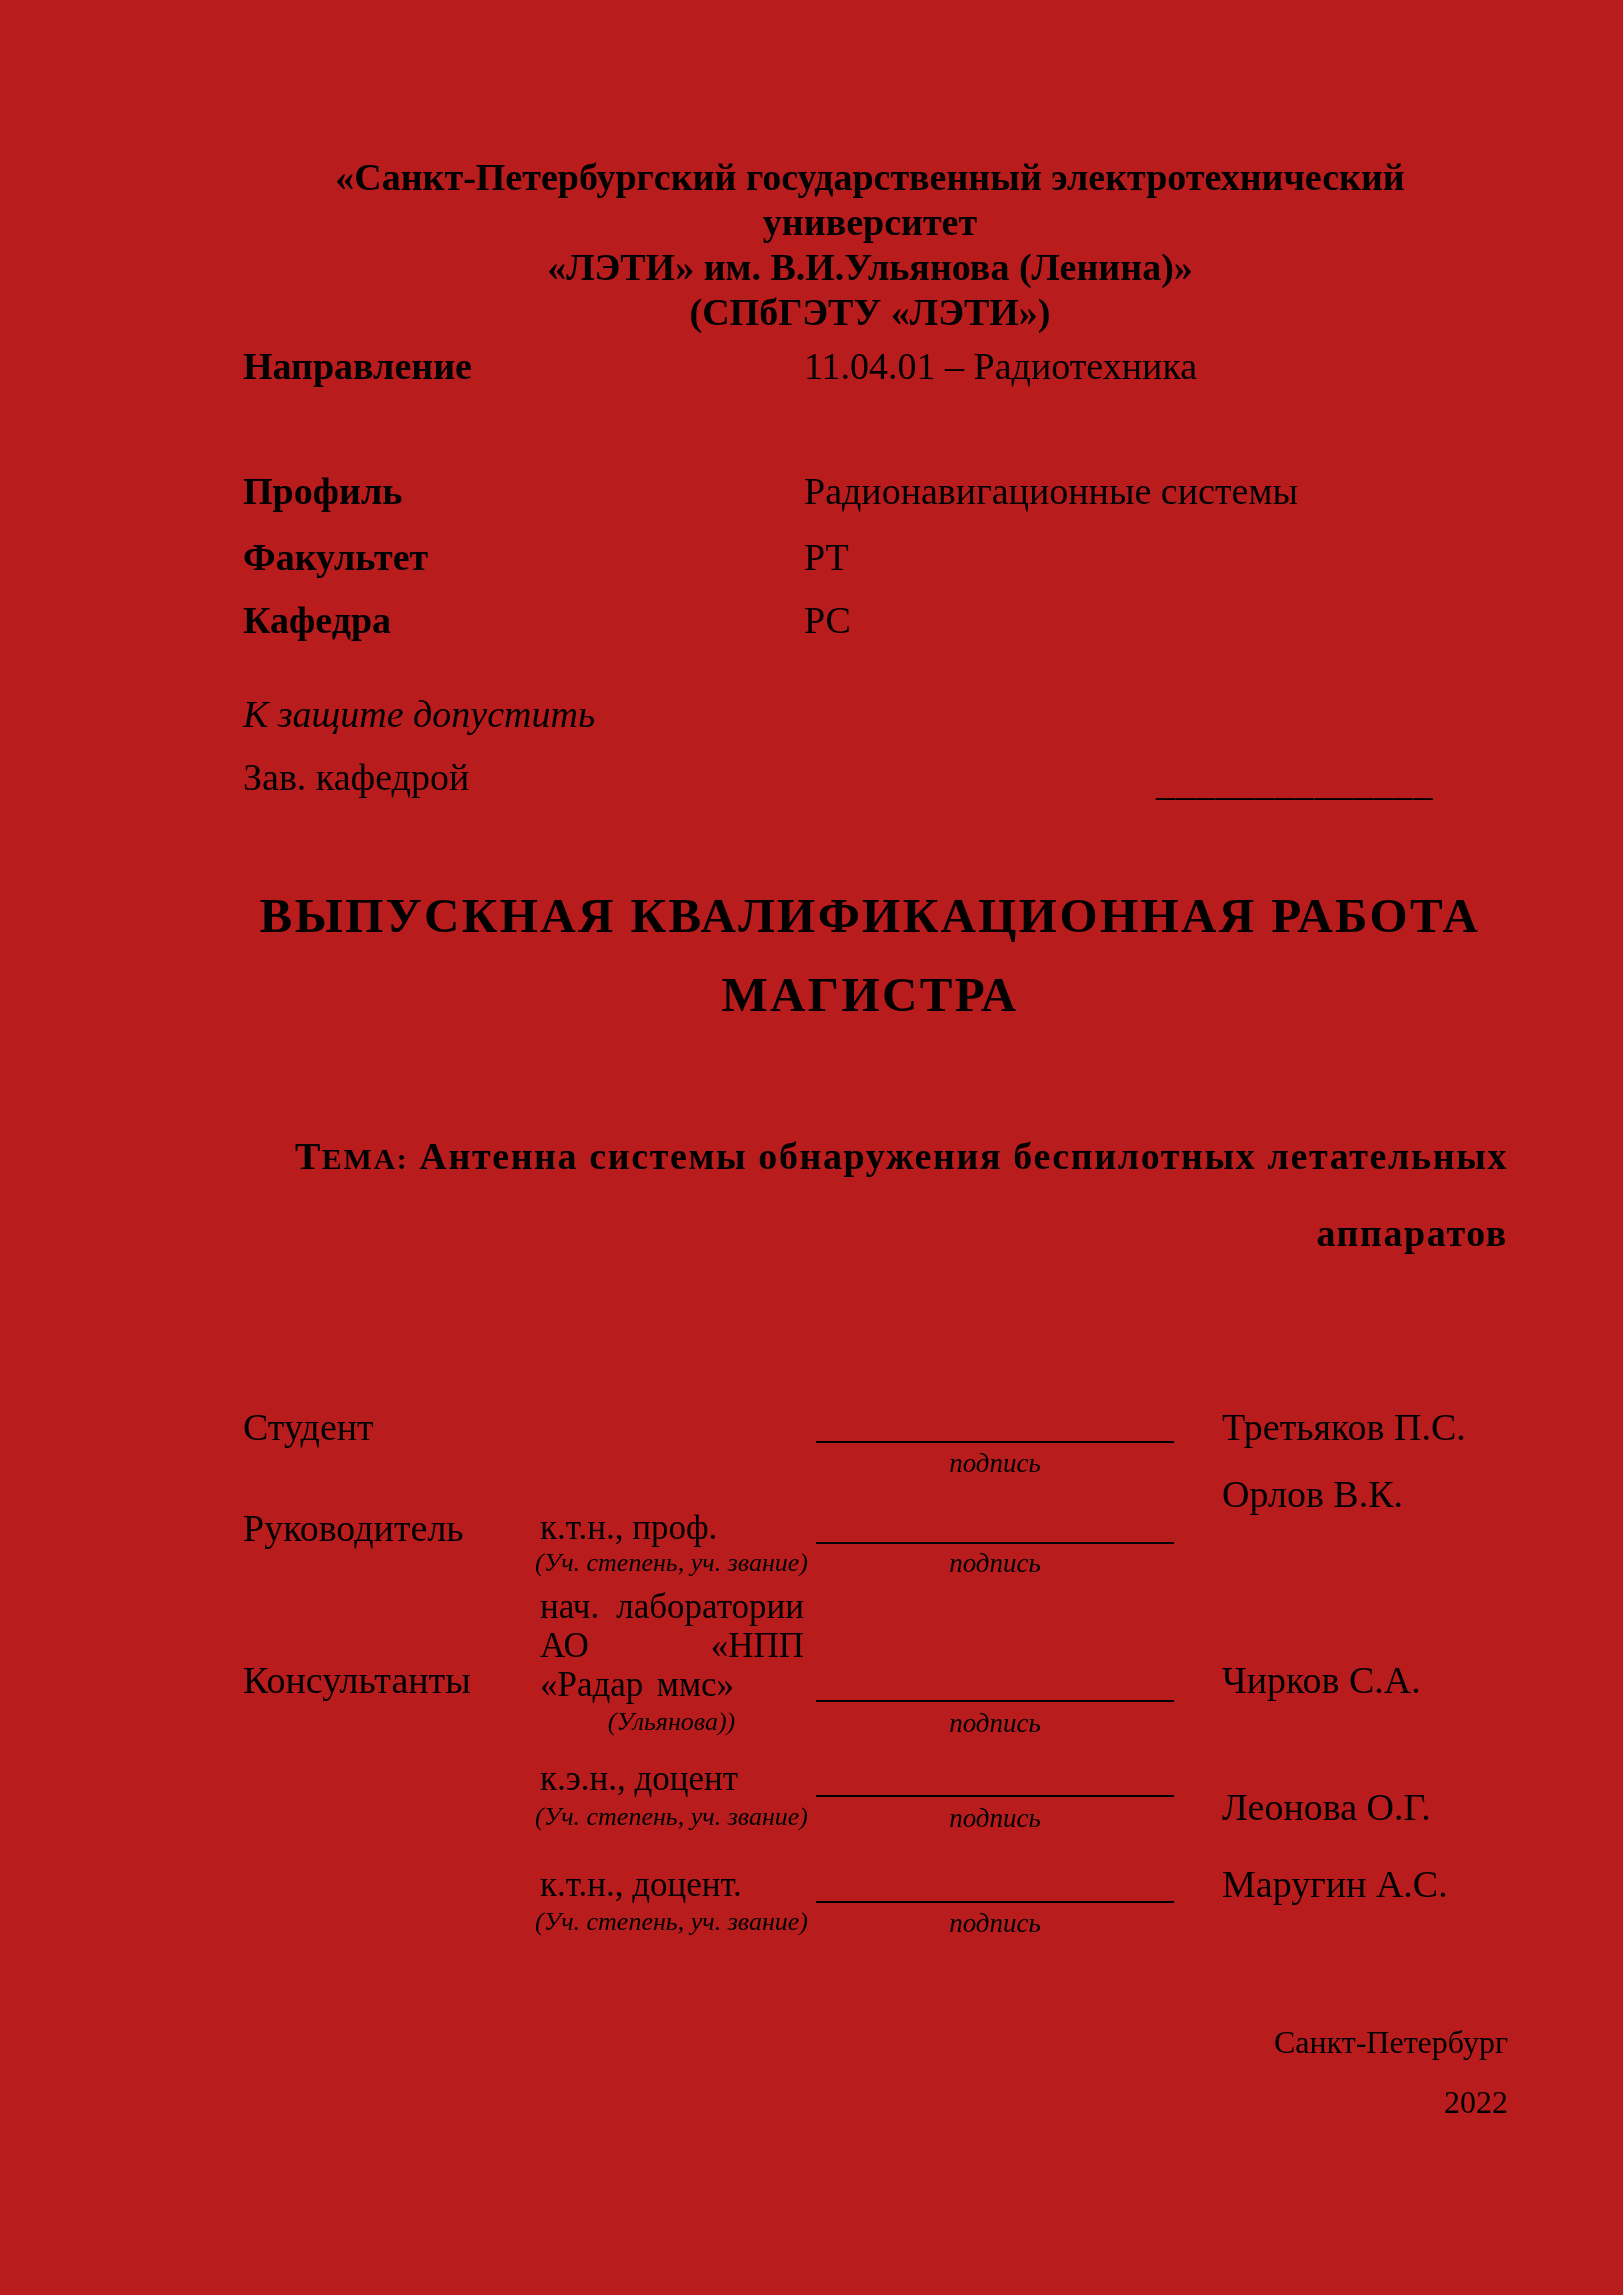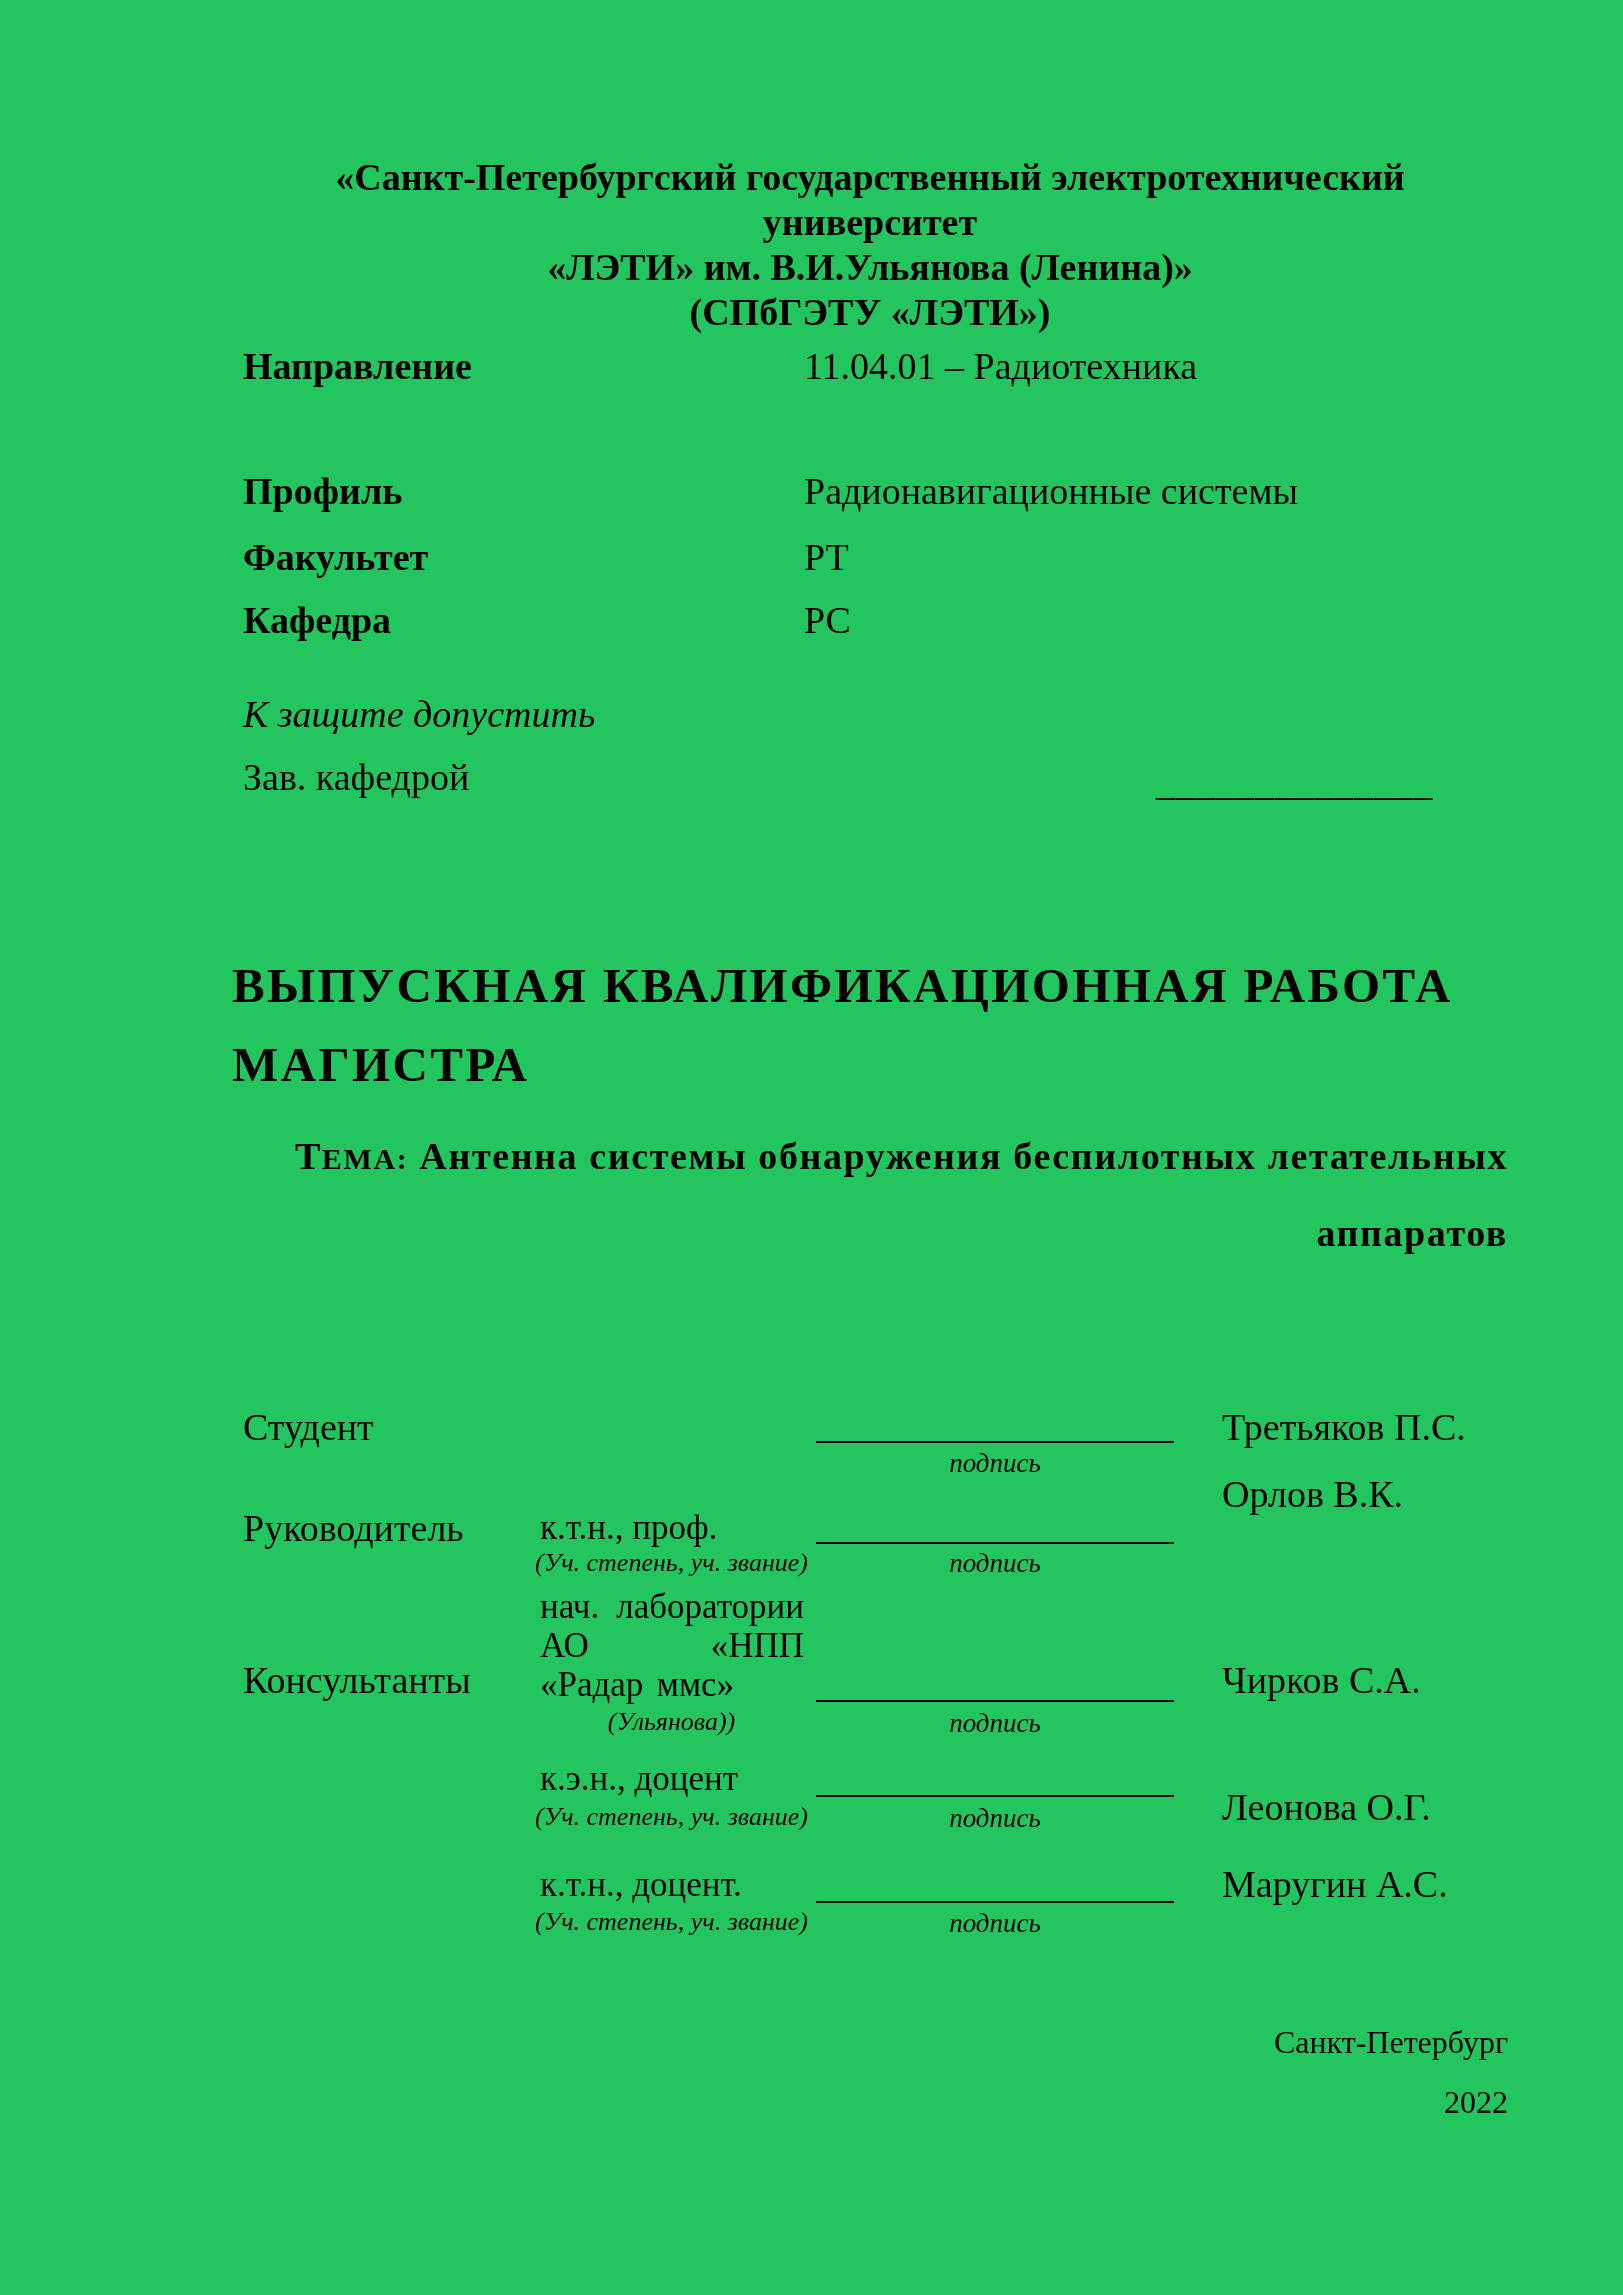--- a/index.html
+++ b/index.html
@@ -1,20 +1,20 @@
 <!DOCTYPE html>
 <html style="font-size:12.6px"><head>
 <meta charset="utf-8">
 <style>
   html, body { margin: 0; padding: 0; background: #ffffff; }
   .page {
     position: relative;
     width: 1623px;
     height: 2295px;
-    background: #22c55e;
+    background: #b91c1c;
     color: #000000;
     font-family: "Liberation Serif", "DejaVu Serif", serif;
     overflow: hidden;
   }
   
   .header {
     position: absolute;
     top: 155px; left: 232px; width: 1276px;
     text-align: center;
     font-weight: bold;
@@ -24,22 +24,22 @@
   
   .field-row { position: absolute; left: 0; right: 0; height: 47px; }
   .field-label { position: absolute; left: 243px; font-weight: bold; font-size: 38px; white-space: nowrap; }
   .field-value { position: absolute; left: 804px; font-size: 38px; white-space: nowrap; }
   
   .admission-note { position: absolute; left: 243px; top: 692px; font-style: italic; font-size: 38px; white-space: nowrap; }
   .zav-label { position: absolute; left: 243px; top: 755px; font-size: 38px; white-space: nowrap; }
   .zav-line { position: absolute; left: 1156px; top: 760px; font-size: 38px; letter-spacing: 0.8px; white-space: nowrap; }
   
   .main-title {
-    position: absolute; top: 946px; left: 232px; width: 1276px;
-    font-weight: bold;
+    position: absolute; top: 876px; left: 232px; width: 1276px;
+    text-align: center; font-weight: bold;
     font-size: 49px; line-height: 79px; letter-spacing: 2.4px;
     white-space: nowrap;
   }
   
   .theme {
     position: absolute; top: 1119px; left: 232px; width: 1276px;
     text-align: right; font-weight: bold;
     font-size: 38px; line-height: 75px; letter-spacing: 1.6px;
     white-space: nowrap;
   }

